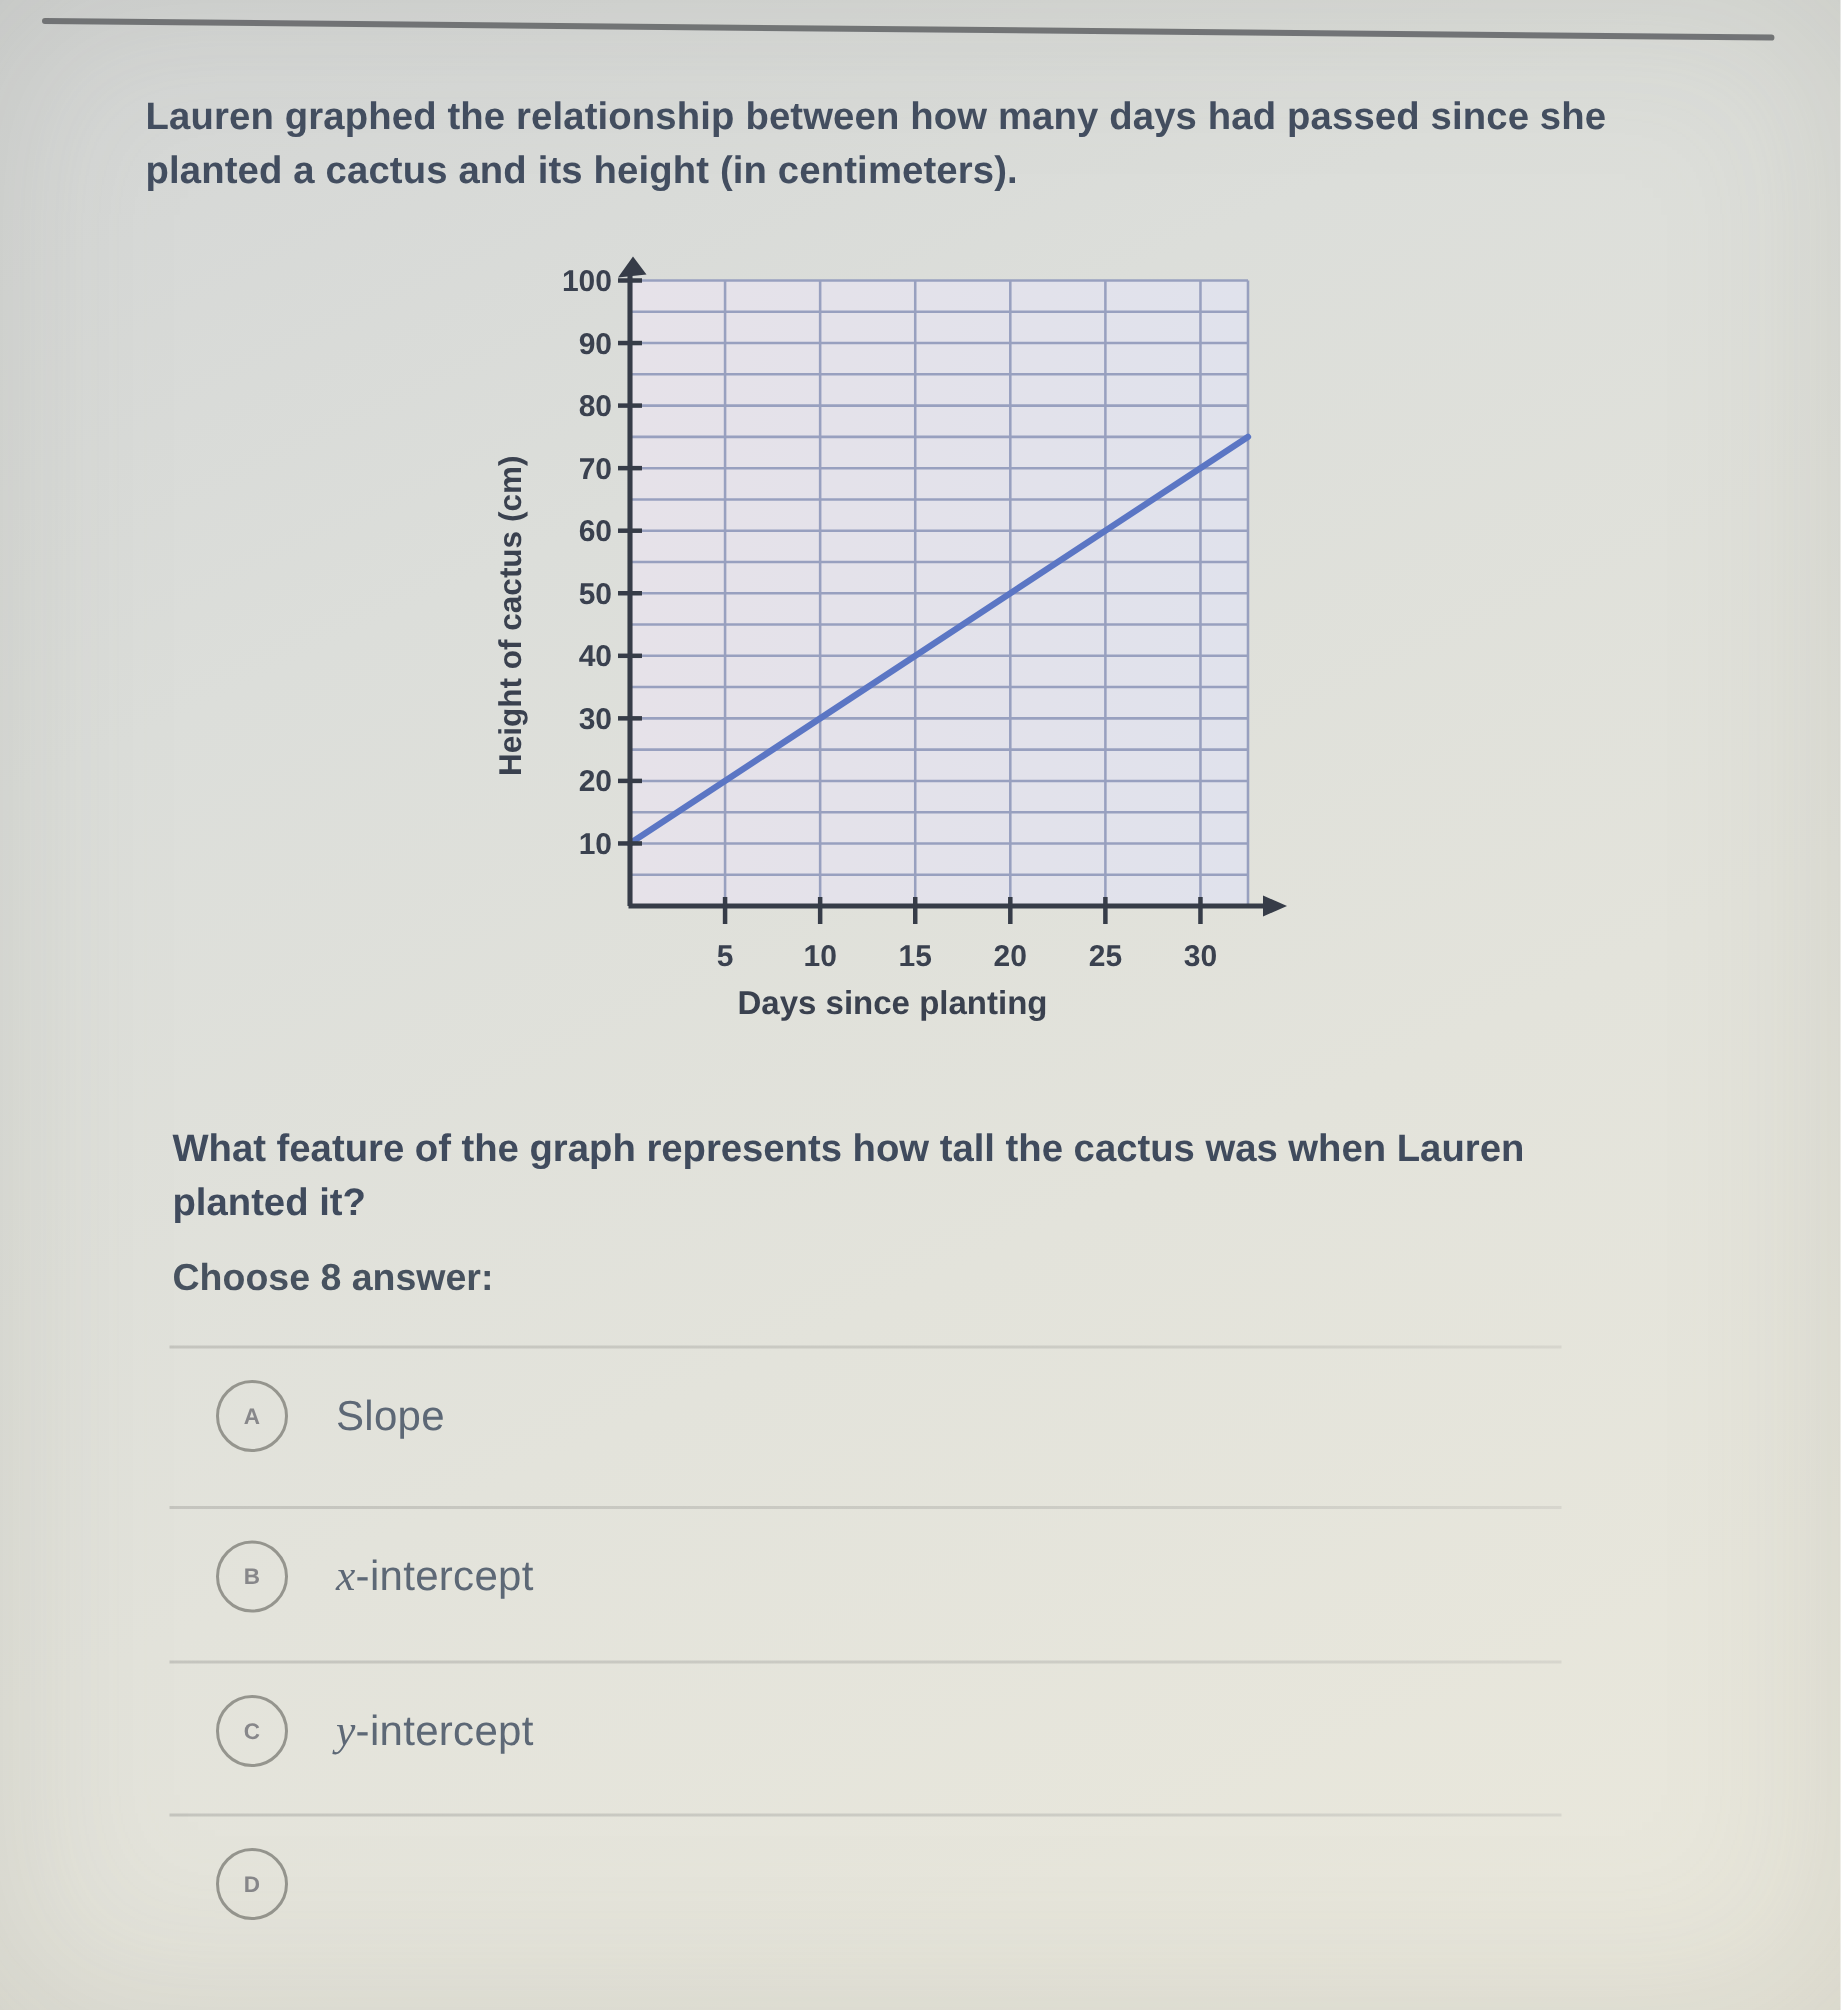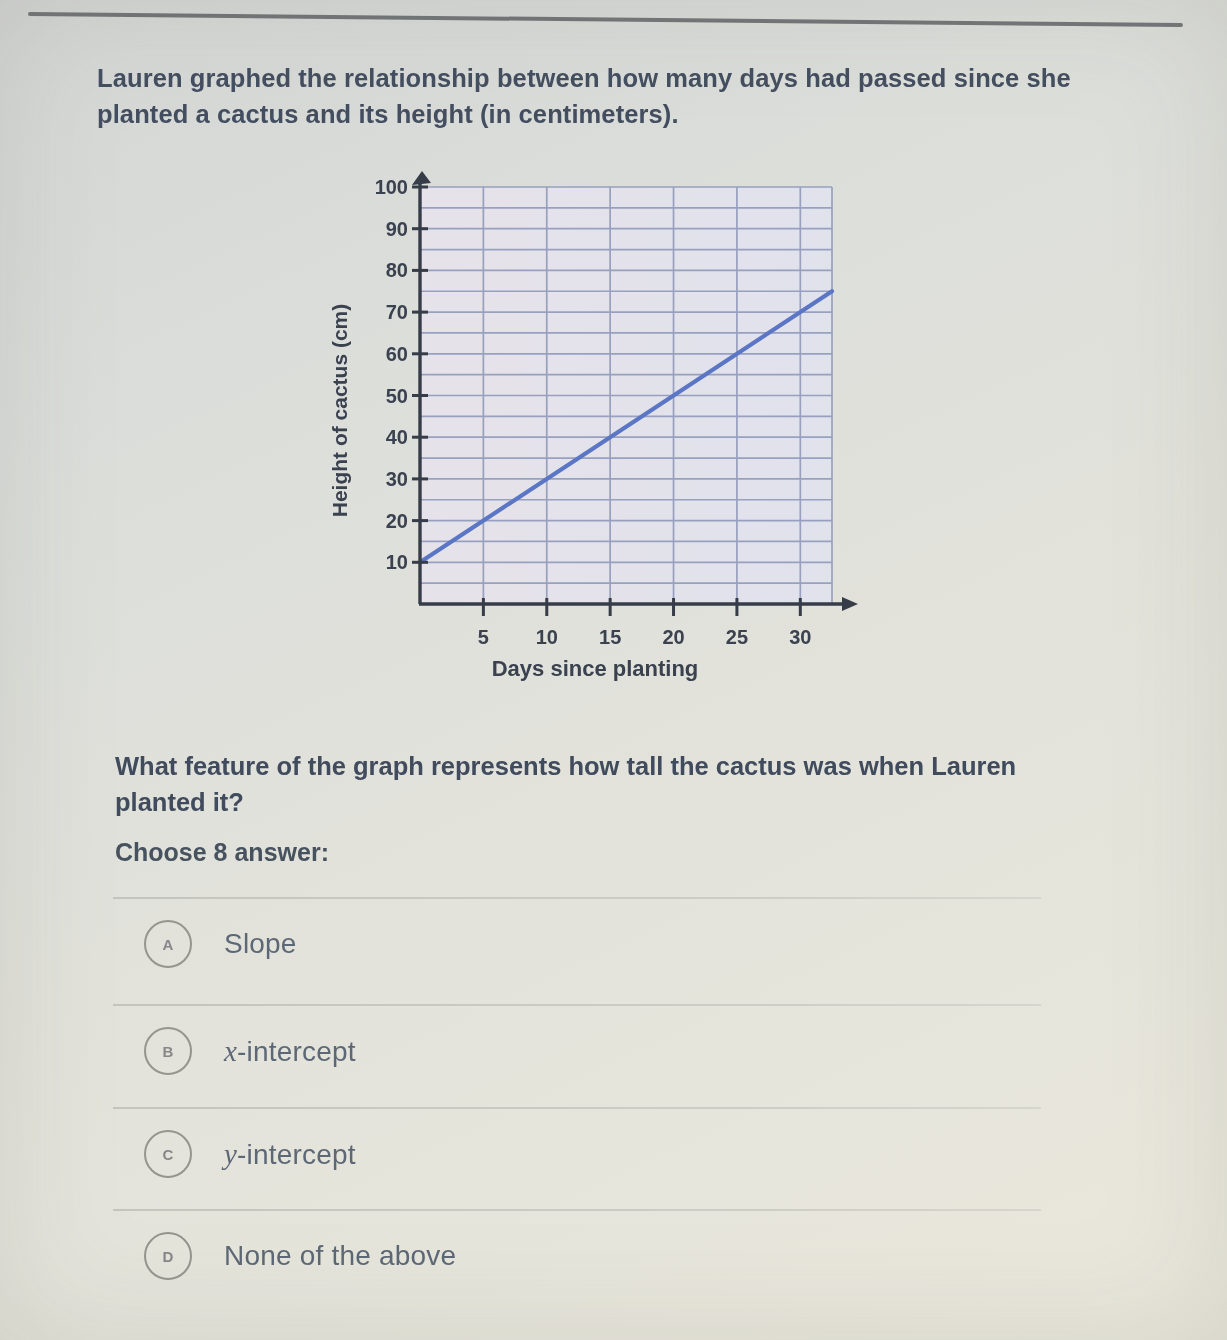--- a/index.html
+++ b/index.html
@@ -157,18 +157,17 @@
       <span class="radio">
         <span>C</span>
       </span>
       <span class="opt-label"><i class="mvar">y</i>-intercept</span>
     </div>
 
     <div class="opt-row" style="top: 1232px;">
       <span class="radio">
         <span>D</span>
       </span>
-      <span class="opt-label">None of the above</span>
     </div>
   </div>
 
   <div class="vignette"></div>
 </div>
 
 </body></html>

